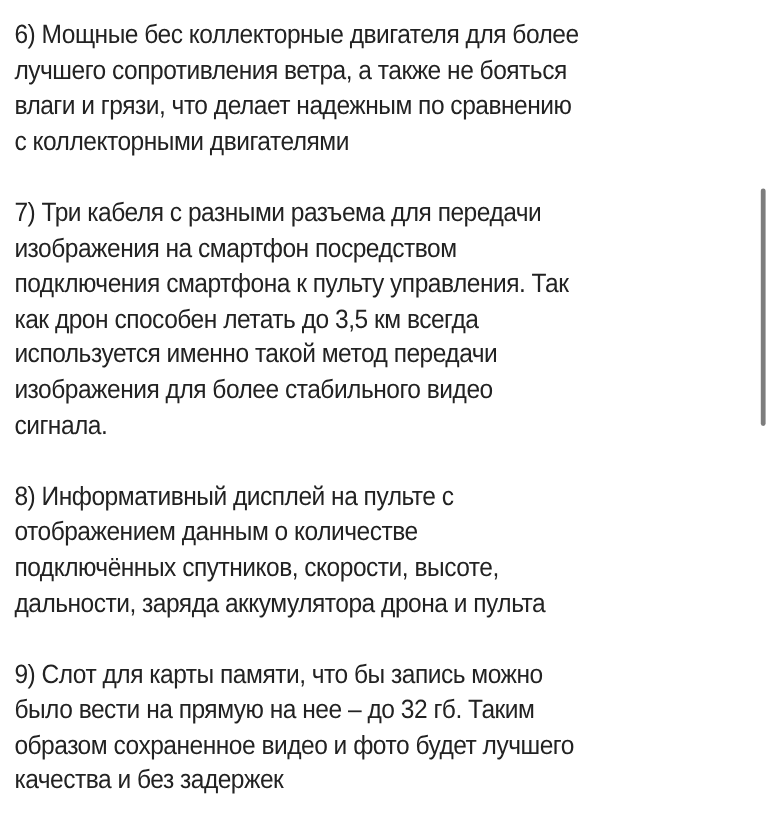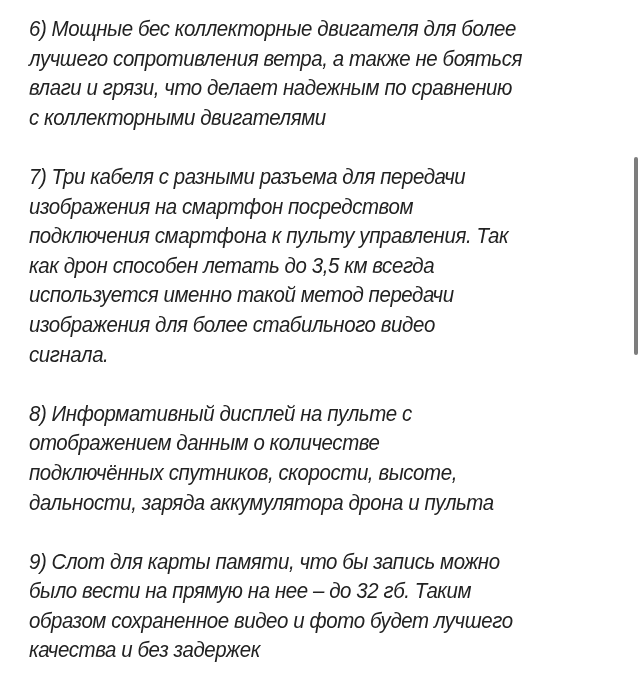--- a/index.html
+++ b/index.html
@@ -10,24 +10,23 @@
     body {
       width: 643px;
       height: 699px;
       position: relative;
       overflow: hidden;
       font-family: "Liberation Sans", "DejaVu Sans", sans-serif;
       color: #222222;
     }
     .content {
       position: absolute;
-      left: 29px;
+      left: 12px;
       top: 14px;
       width: 600px;
-      font-style: italic;
     }
     .para {
       font-size: 22px;
       line-height: 29.6px;
       letter-spacing: -0.45px;
       margin: 0 0 29.6px 0;
       transform: scaleX(0.93);
       transform-origin: left top;
       white-space: nowrap;
     }

